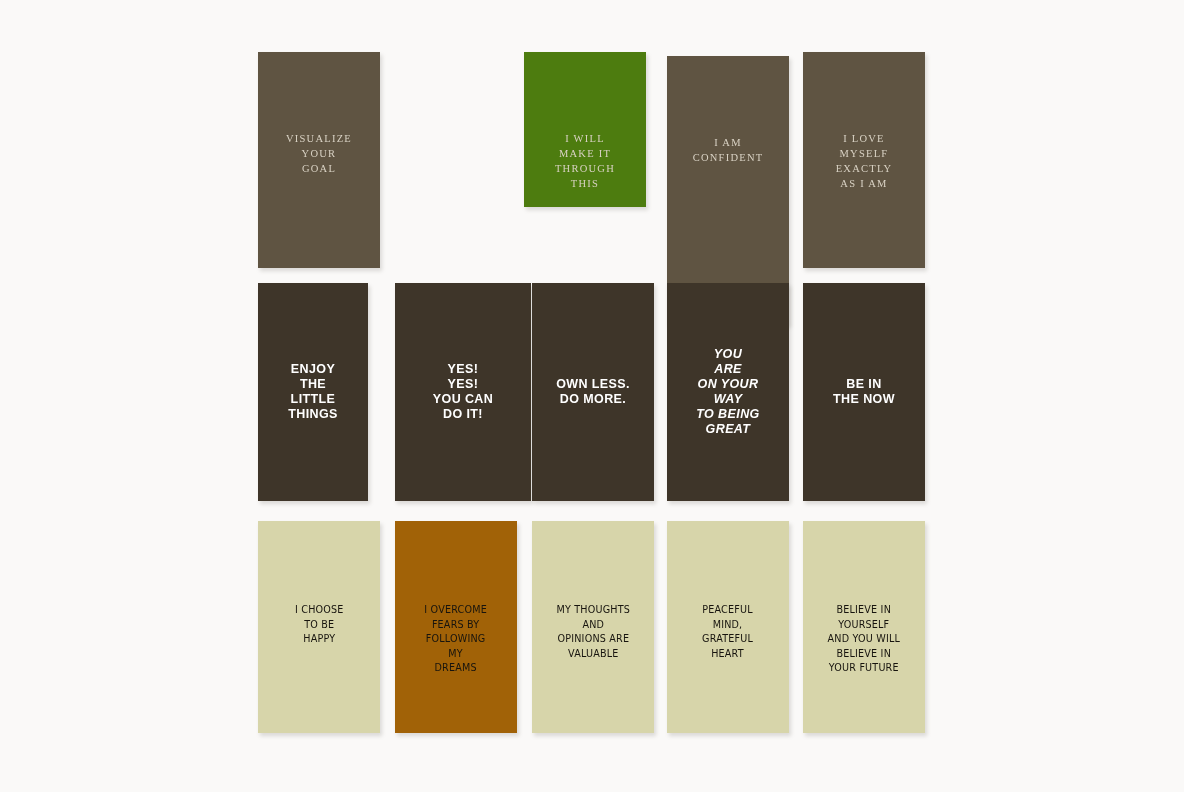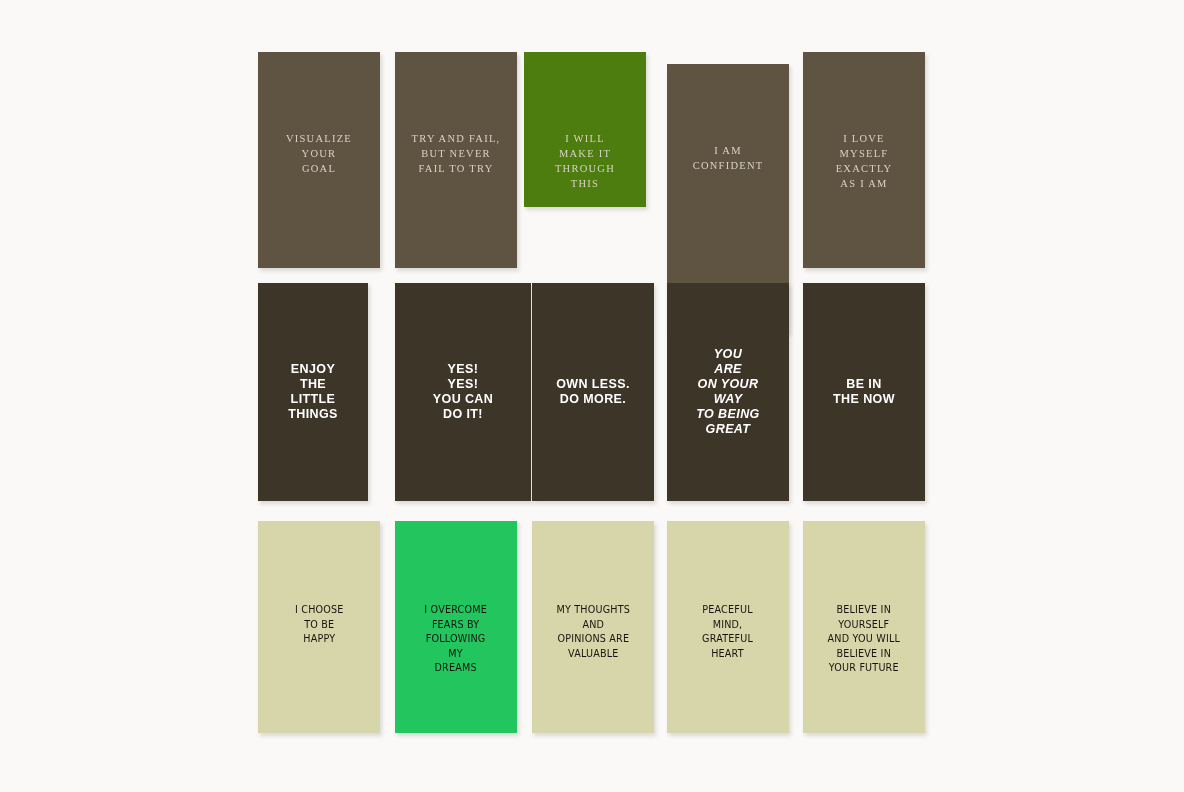--- a/index.html
+++ b/index.html
@@ -96,32 +96,27 @@
 </head>
 <body style="background: rgb(250, 249, 248);">
 
 <div id="board">
     <div class="card-row row-serif" style="top: 52px; height: 216px;">
       <div class="card" style="left: 258px; top: 0px; width: 122px; height: 216px; background: rgb(95, 84, 66);">
         <span class="card-text" style="color: rgb(217, 210, 196);">VISUALIZE
 YOUR
 GOAL</span>
       </div>
-      <div class="card" style="left: 395px; top: 0px; width: 122px; height: 216px; background: rgb(95, 84, 66);">
-        <span class="card-text" style="color: rgb(217, 210, 196);">TRY AND FAIL,
-BUT NEVER
-FAIL TO TRY</span>
-      </div>
       <div class="card" style="left: 524px; top: 0px; width: 122px; height: 155px; background: #4d7c0f;">
         <span class="card-text" style="color: rgb(217, 210, 196);">I WILL
 MAKE IT
 THROUGH
 THIS</span>
       </div>
-      <div class="card" style="left: 667px; top: 12px; width: 122px; height: 269px; background: rgb(95, 84, 66);">
+      <div class="card" style="left: 667px; top: 4px; width: 122px; height: 269px; background: rgb(95, 84, 66);">
         <span class="card-text" style="color: rgb(217, 210, 196);">I AM
 CONFIDENT</span>
       </div>
       <div class="card" style="left: 803px; top: 0px; width: 122px; height: 216px; background: rgb(95, 84, 66);">
         <span class="card-text" style="color: rgb(217, 210, 196);">I LOVE
 MYSELF
 EXACTLY
 AS I AM</span>
       </div>
     </div>
@@ -154,21 +149,21 @@
         <span class="card-text" style="color: rgb(255, 255, 255);">BE IN
 THE NOW</span>
       </div>
     </div>
     <div class="card-row row-thin" style="top: 521px; height: 212px; padding-left: 44px;">
       <div class="card" style="left: 258px; top: 0px; width: 122px; height: 212px; background: rgb(215, 213, 170);">
         <span class="card-text" style="color: rgb(23, 20, 14);">I CHOOSE
 TO BE
 HAPPY</span>
       </div>
-      <div class="card" style="left: 395px; top: 0px; width: 122px; height: 212px; background: #22c55e;">
+      <div class="card" style="left: 395px; top: 0px; width: 122px; height: 212px; background: #a16207;">
         <span class="card-text" style="color: rgb(23, 20, 14);">I OVERCOME
 FEARS BY
 FOLLOWING
 MY
 DREAMS</span>
       </div>
       <div class="card" style="left: 532px; top: 0px; width: 122px; height: 212px; background: rgb(215, 213, 170);">
         <span class="card-text" style="color: rgb(23, 20, 14);">MY THOUGHTS
 AND
 OPINIONS ARE

